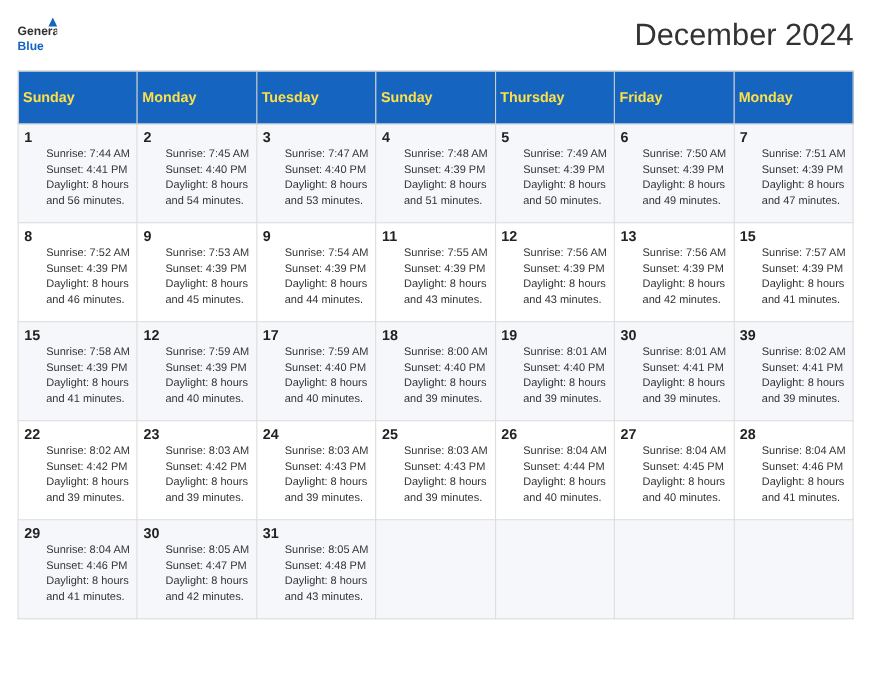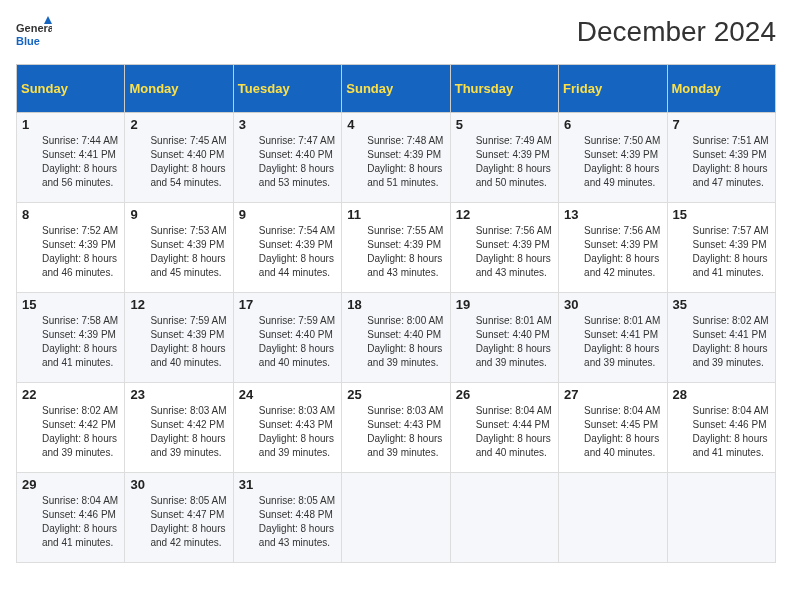--- a/index.html
+++ b/index.html
@@ -191,21 +191,21 @@
         </td>
         <td>
           <span class="day-num">19</span>
 <div class="cell-text">Sunrise: 8:01 AM<br>Sunset: 4:40 PM<br>Daylight: 8 hours and 39 minutes.</div>
         </td>
         <td>
           <span class="day-num">30</span>
 <div class="cell-text">Sunrise: 8:01 AM<br>Sunset: 4:41 PM<br>Daylight: 8 hours and 39 minutes.</div>
         </td>
         <td>
-          <span class="day-num">35</span>
+          <span class="day-num">39</span>
 <div class="cell-text">Sunrise: 8:02 AM<br>Sunset: 4:41 PM<br>Daylight: 8 hours and 39 minutes.</div>
         </td>
       </tr>
       <tr>
         <td>
           <span class="day-num">22</span>
 <div class="cell-text">Sunrise: 8:02 AM<br>Sunset: 4:42 PM<br>Daylight: 8 hours and 39 minutes.</div>
         </td>
         <td>
           <span class="day-num">23</span>

